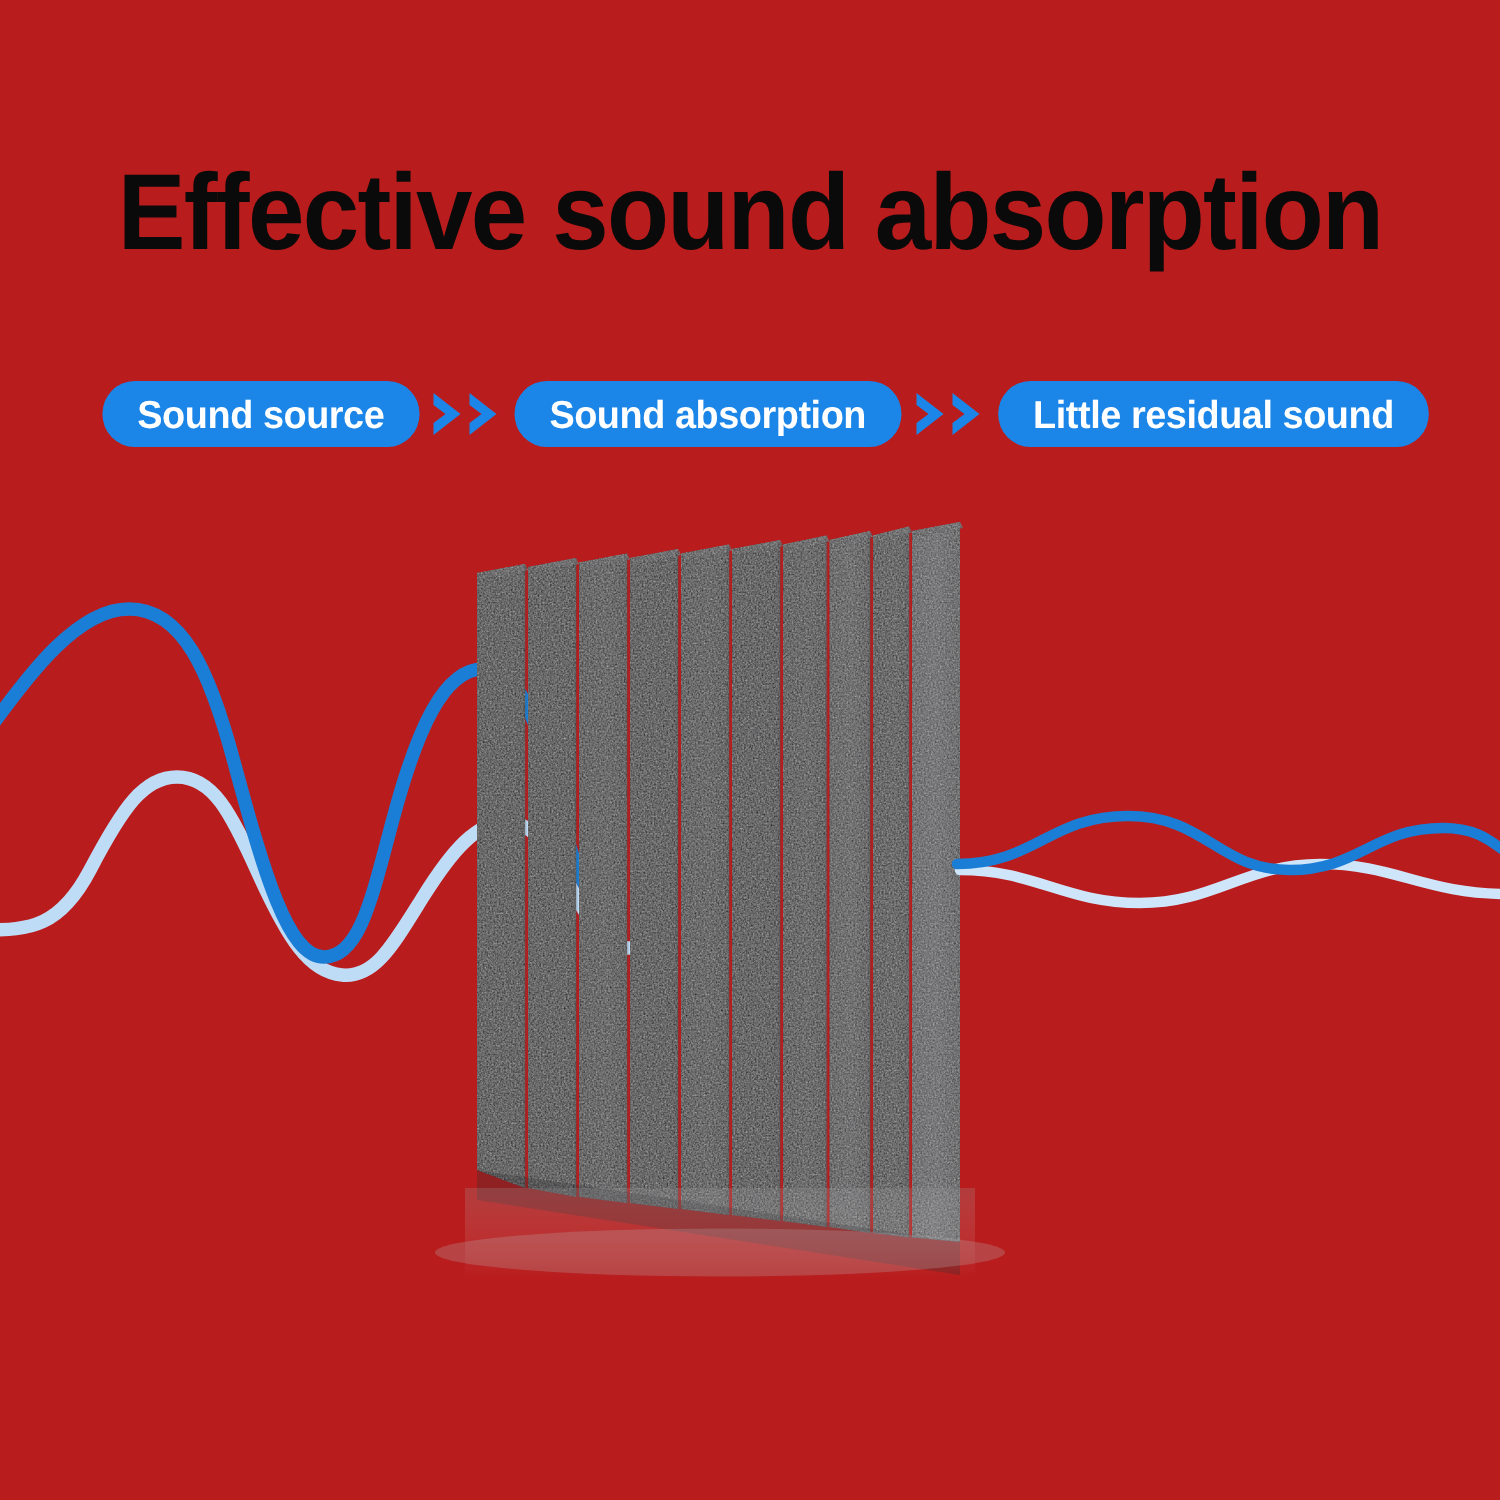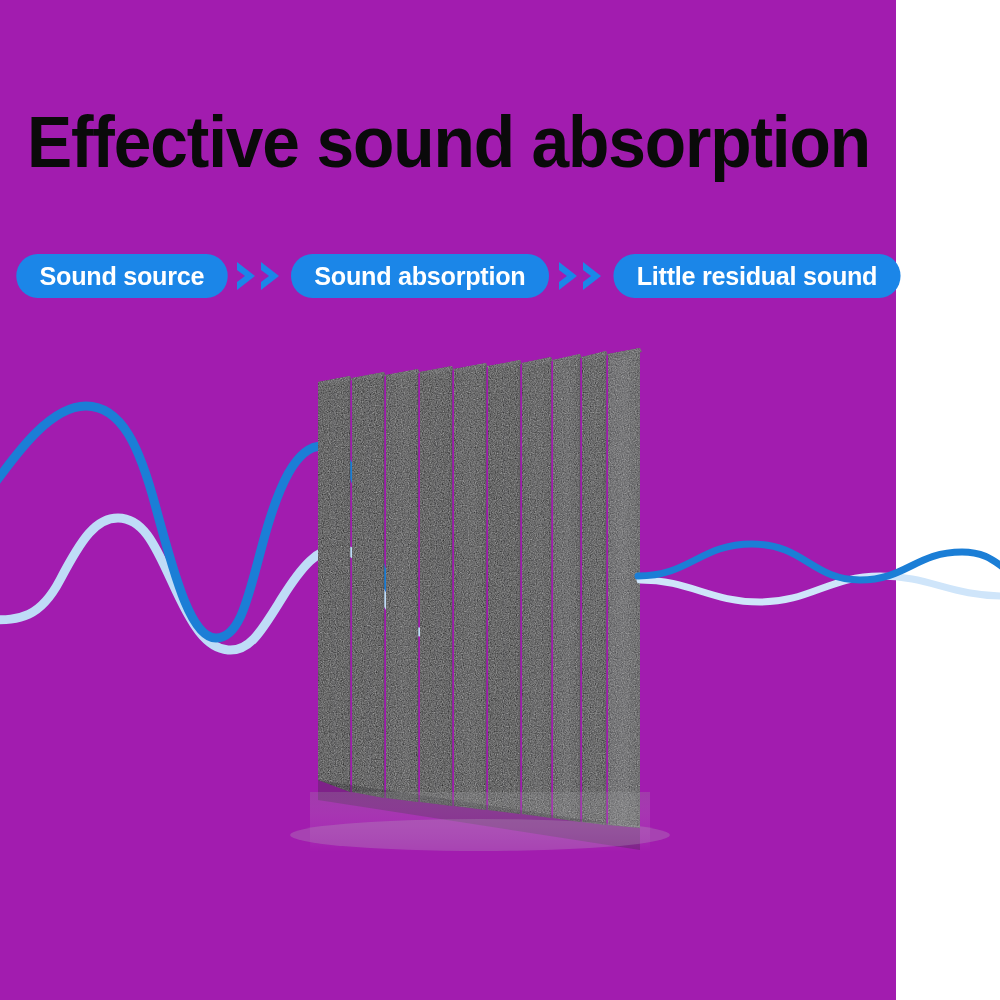--- a/index.html
+++ b/index.html
@@ -3,21 +3,21 @@
 <meta charset="utf-8">
 <style>
   html,body{margin:0;padding:0;}
   body{
     width:1000px;height:1000px;
     background:#ffffff;
     font-family:"Liberation Sans", sans-serif;
     overflow:hidden;
     position:relative;
   }
-  #stage{position:absolute;inset:0;width:896px;height:1000px;background:#a21caf;}
+  #stage{position:absolute;inset:0;width:1000px;height:1000px;background:#b91c1c;}
 
   
   #title{
     position:absolute;
     left:0;right:0;top:104px;
     text-align:center;
     font-family:"Liberation Sans", sans-serif;
     font-weight:bold;
     font-size:72px;
     line-height:76px;

